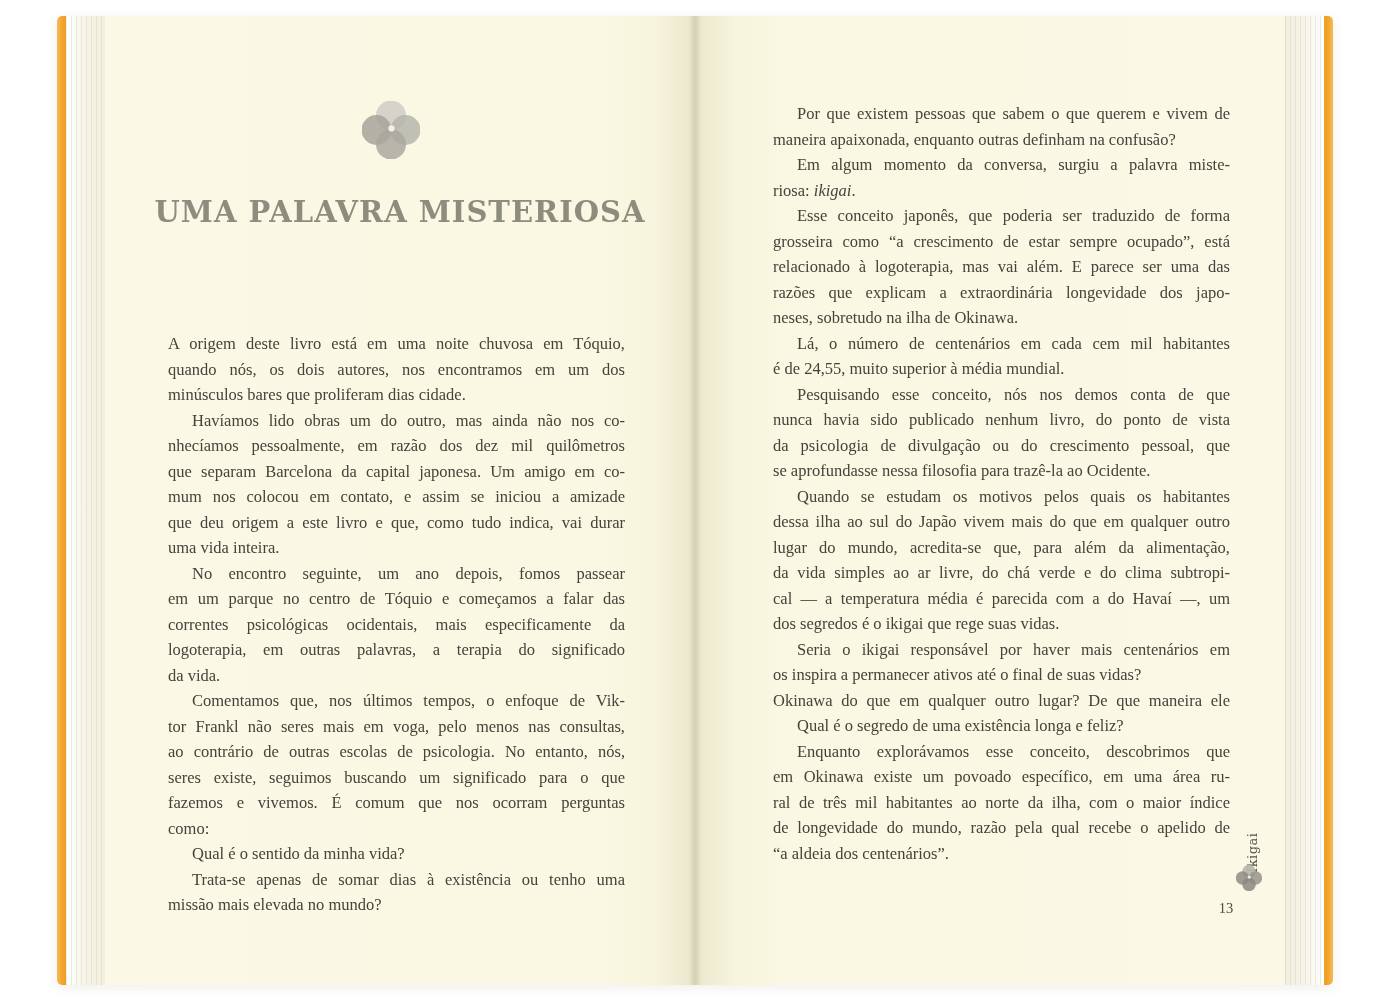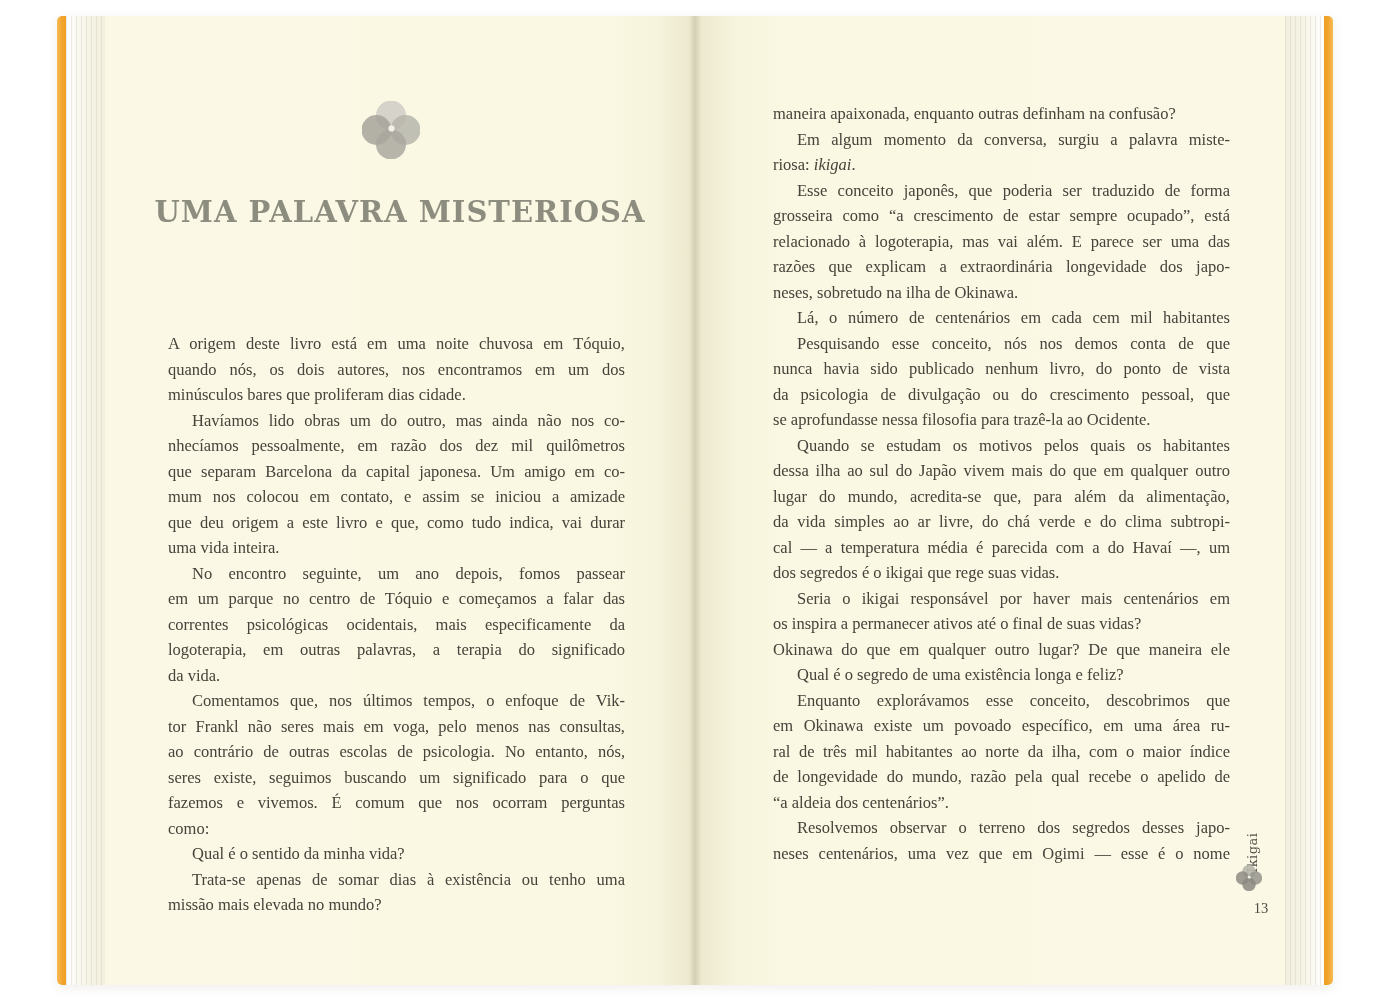--- a/index.html
+++ b/index.html
@@ -69,21 +69,21 @@
 
   
   .margin-label{
     position:absolute;left:538px;top:829px;width:40px;height:16px;
     transform:rotate(-90deg);transform-origin:center;
     font-family:"DejaVu Serif",serif;font-size:13px;line-height:16px;
     letter-spacing:.5px;color:#55514a;text-align:center;white-space:nowrap;
   }
   .ornament-small{position:absolute;left:541px;top:849px;width:26px;height:26px;}
   .folio{
-    position:absolute;left:546px;top:884px;width:40px;text-align:center;
+    position:absolute;left:511px;top:884px;width:40px;text-align:center;
     font-family:"Liberation Serif",serif;font-size:14.5px;color:#4f4b43;
   }
 </style>
 </head>
 <body>
 
 <div class="stage">
   <div class="book">
 
     <div class="cover-edge left"></div>
@@ -135,35 +135,37 @@
           <div class="para">
             <div class="line ind">Trata-se apenas de somar dias à existência ou tenho uma</div>
             <div class="line end">missão mais elevada no mundo?</div>
           </div>
         </div>
     </div>
 
     <div class="page right-page">
       <div class="body-col" id="right-text">
           <div class="para">
+            <div class="line ind">Por que existem pessoas que sabem o que querem e vivem de</div>
             <div class="line end">maneira apaixonada, enquanto outras definham na confusão?</div>
           </div>
           <div class="para">
             <div class="line ind">Em algum momento da conversa, surgiu a palavra miste-</div>
             <div class="line end">riosa: <i>ikigai</i>.</div>
           </div>
           <div class="para">
             <div class="line ind">Esse conceito japonês, que poderia ser traduzido de forma</div>
             <div class="line">grosseira como “a crescimento de estar sempre ocupado”, está</div>
             <div class="line">relacionado à logoterapia, mas vai além. E parece ser uma das</div>
             <div class="line">razões que explicam a extraordinária longevidade dos japo-</div>
             <div class="line end">neses, sobretudo na ilha de Okinawa.</div>
           </div>
           <div class="para">
             <div class="line ind">Lá, o número de centenários em cada cem mil habitantes</div>
+            <div class="line end">é de 24,55, muito superior à média mundial.</div>
           </div>
           <div class="para">
             <div class="line ind">Pesquisando esse conceito, nós nos demos conta de que</div>
             <div class="line">nunca havia sido publicado nenhum livro, do ponto de vista</div>
             <div class="line">da psicologia de divulgação ou do crescimento pessoal, que</div>
             <div class="line end">se aprofundasse nessa filosofia para trazê-la ao Ocidente.</div>
           </div>
           <div class="para">
             <div class="line ind">Quando se estudam os motivos pelos quais os habitantes</div>
             <div class="line">dessa ilha ao sul do Japão vivem mais do que em qualquer outro</div>
@@ -179,24 +181,20 @@
           </div>
           <div class="para">
             <div class="line end ind">Qual é o segredo de uma existência longa e feliz?</div>
           </div>
           <div class="para">
             <div class="line ind">Enquanto explorávamos esse conceito, descobrimos que</div>
             <div class="line">em Okinawa existe um povoado específico, em uma área ru-</div>
             <div class="line">ral de três mil habitantes ao norte da ilha, com o maior índice</div>
             <div class="line">de longevidade do mundo, razão pela qual recebe o apelido de</div>
             <div class="line end">“a aldeia dos centenários”.</div>
-          </div>
-          <div class="para">
-            <div class="line ind">Resolvemos observar o terreno dos segredos desses japo-</div>
-            <div class="line">neses centenários, uma vez que em Ogimi — esse é o nome</div>
           </div>
         </div>
       <div class="margin-label">Ikigai</div>
       <div class="ornament-small">
         <svg width="26" height="26" viewBox="0 0 56 56" aria-hidden="true">
           <circle cx="28" cy="14" r="14.5" fill="#b9b7ae" opacity="0.92"></circle>
           <circle cx="14" cy="28" r="14.5" fill="#8e8c83" opacity="0.85"></circle>
           <circle cx="42" cy="28" r="14.5" fill="#97958c" opacity="0.85"></circle>
           <circle cx="28" cy="42" r="14.5" fill="#8a8880" opacity="0.85"></circle>
           <circle cx="28.5" cy="26.5" r="3.2" fill="#f6f4ea" opacity="0.95"></circle>

